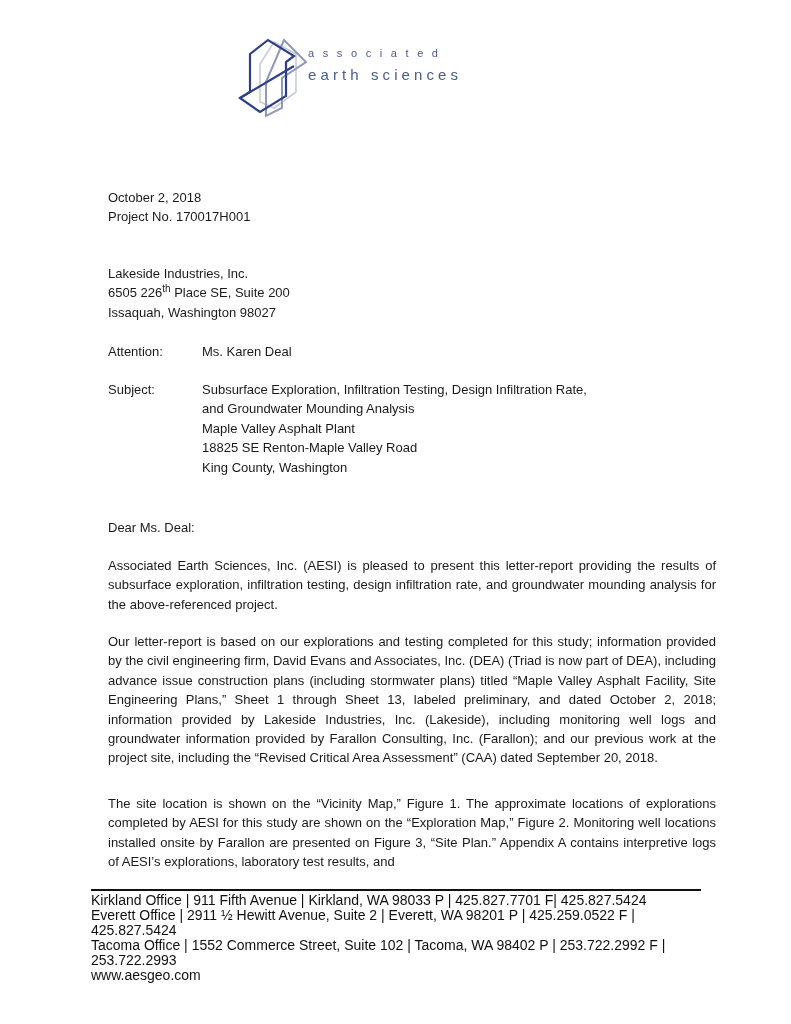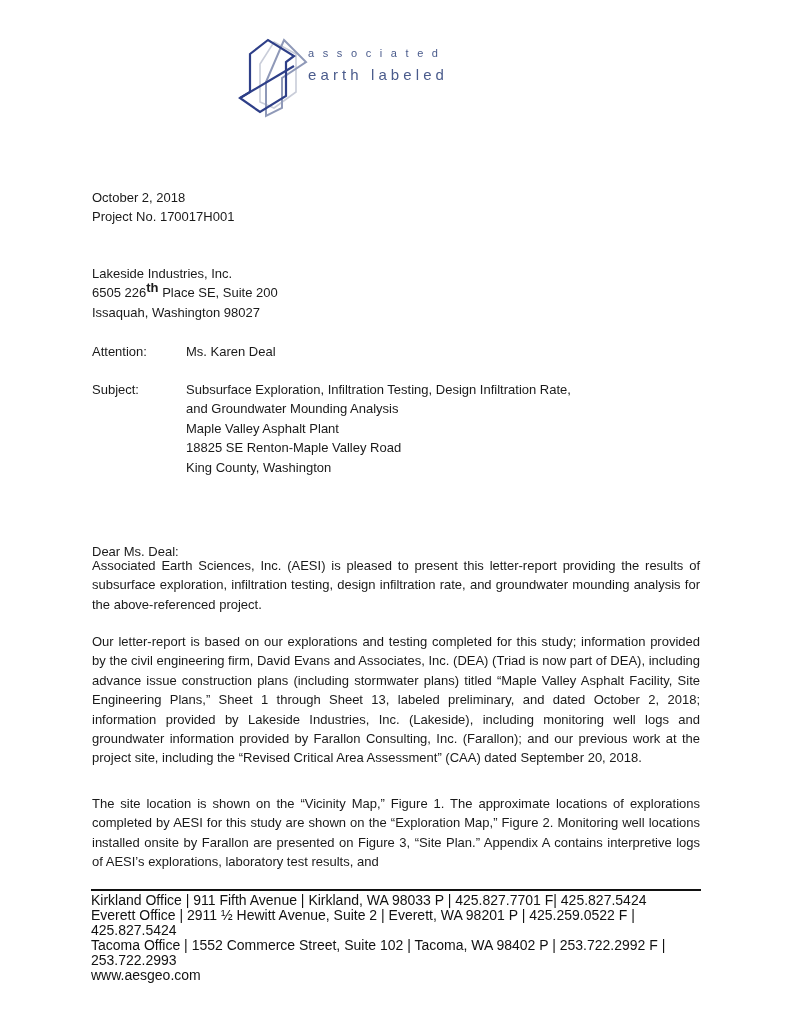--- a/index.html
+++ b/index.html
@@ -5,51 +5,51 @@
   html, body { margin: 0; padding: 0; background: #ffffff; }
   body { width: 791px; height: 1024px; position: relative; overflow: hidden;
          font-family: "Liberation Sans", "DejaVu Sans", sans-serif; color: #1a1a1a; }
   .logo { position: absolute; left: 238px; top: 36px; width: 300px; height: 90px; }
   .logo svg { position: absolute; left: 0; top: 0; }
   .logo-text { position: absolute; left: 70px; top: 6px; color: #4a5b8c; }
   .logo-line1 { font-size: 11px; letter-spacing: 8.6px; line-height: 22px; }
   .logo-line2 { font-size: 15px; letter-spacing: 4.1px; line-height: 22px; }
   .logo-line3 { font-size: 11px; letter-spacing: 8.4px; line-height: 22px; color: #9aa3bd; }
 
-  .page-text { position: absolute; left: 92px; width: 608px; font-size: 13px; line-height: 19.4px; }
+  .page-text { position: absolute; left: 108px; width: 608px; font-size: 13px; line-height: 19.4px; }
   .date-block { top: 188px; }
   .addr-block { top: 264px; }
   .row { display: flex; }
   .label { width: 94px; flex: none; }
   .attn { top: 342px; }
   .subj { top: 380px; }
-  .salutation { top: 518px; margin-top: 24px; }
+  .salutation { top: 518px; }
   .para { text-align: justify; }
   .p1 { top: 556px; }
   .p2 { top: 632px; }
   .p3 { top: 794px; }
-  sup { font-size: 13px; line-height: 0; font-weight: bold; }
+  sup { font-size: 10px; line-height: 0; }
 
   .footer-rule { position: absolute; left: 91px; top: 889px; width: 610px; height: 2px; background: #111; }
   .footer { position: absolute; left: 91px; top: 893px; width: 610px; text-align: left;
             font-size: 14px; line-height: 15px; color: #111; }
 </style>
 </head>
 <body>
 
 <div class="logo">
   <svg width="70" height="90" viewBox="0 0 70 90">
     <polygon points="36,6 58,18 58,56 36,72 22,66 22,28" fill="none" stroke="#c9cdd9" stroke-width="1.6"></polygon>
     <polygon points="46,4 68,26 44,42 44,72 28,80 28,46" fill="none" stroke="#8f99b8" stroke-width="2"></polygon>
     <polygon points="12,18 30,4 56,20 48,26 48,60 22,76 2,62 12,56" fill="none" stroke="#2e3f88" stroke-width="2.2"></polygon>
     <line x1="2" y1="62" x2="56" y2="30" stroke="#2e3f88" stroke-width="2.2"></line>
   </svg>
   <div class="logo-text">
     <div class="logo-line1">associated</div>
-    <div class="logo-line2">earth labeled</div>
+    <div class="logo-line2">earth sciences</div>
   </div>
 </div>
 
 <div class="page-text date-block">
   <div>October 2, 2018</div>
   <div>Project No. 170017H001</div>
 </div>
 
 <div class="page-text addr-block">
   <div>Lakeside Industries, Inc.</div>

